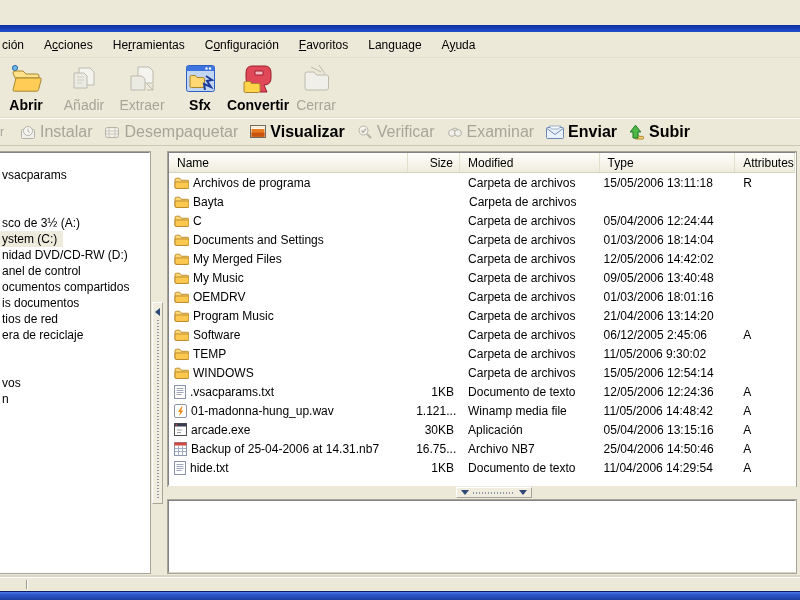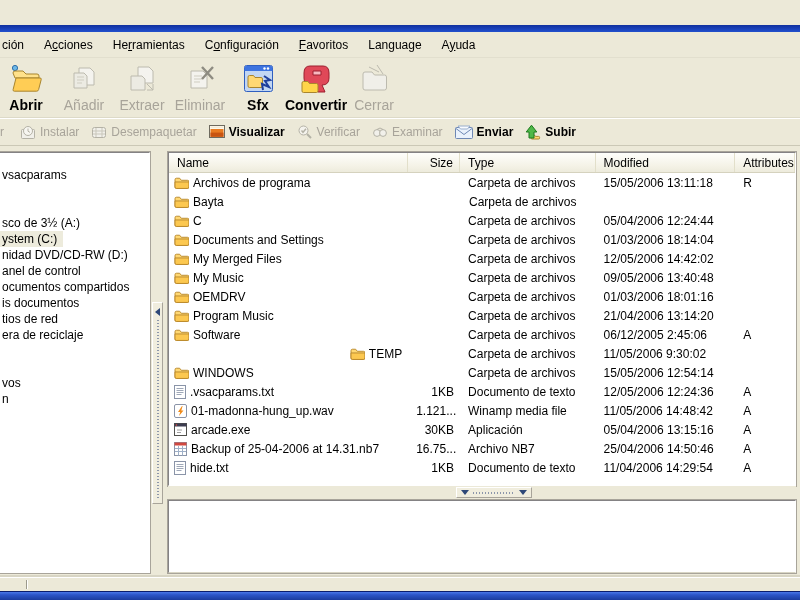--- a/index.html
+++ b/index.html
@@ -26,21 +26,21 @@
     display:flex; align-items:flex-start; gap:6px; padding:2px 0 0 0; border-bottom:1px solid #DDDAC8; }
   .btn-main { width:52px; height:56px; display:flex; flex-direction:column; align-items:center; gap:1px; }
   .btn-main .ic { height:37px; display:flex; align-items:center; justify-content:center; }
   .btn-main .lbl { font-weight:bold; font-size:14px; line-height:14px; white-space:nowrap; }
   .btn-main.disabled .lbl { color:#A8A49A; font-weight:normal; }
 
   
   .toolbar-sec { position:absolute; left:0; top:118px; width:800px; height:28px; background:#ECE9D8;
     display:flex; align-items:center; gap:12px; border-top:1px solid #FFFFFF; border-bottom:1px solid #CBC8B6; }
   .btn-sec { display:flex; align-items:center; gap:4px; white-space:nowrap; }
-  .btn-sec .lbl { font-weight:bold; font-size:12px; }
+  .btn-sec .lbl { font-weight:bold; font-size:16px; }
   .btn-sec.disabled .lbl { color:#A8A49A; font-weight:normal; }
   .frag { color:#A8A49A; width:8px; overflow:hidden; }
 
   
   .tree-panel { position:absolute; left:0; top:152px; width:150px; height:421px; background:#fff;
     border-top:1px solid #848284; border-right:1px solid #FFFFFF; outline:1px solid #A8A49A;
     padding-top:14px; overflow:hidden; }
   .tree-item { height:16px; line-height:16px; padding-left:2px; white-space:nowrap; overflow:hidden; }
   .tree-item.selected { background:#EDEBDC; width:max-content; padding-right:6px; }
 
@@ -129,30 +129,20 @@
       </div>
       <div class="btn-main disabled">
         <span class="ic">
           <svg width="34" height="34" viewBox="0 0 34 34">
             <path d="M13 5 h11 l4 4 v12 h-15 Z" fill="#F4F3EE" stroke="#BCBAAE"></path>
             <path d="M6 14 h11 l3 3 v11 h-14 Z" fill="#ECEBE3" stroke="#BCBAAE"></path>
             <path d="M22 22 l6 6 m0-6 v6 h-6" stroke="#BCBAAE" fill="none"></path>
           </svg>
         </span>
         <span class="lbl">Extraer</span>
-      </div>
-      <div class="btn-main disabled">
-        <span class="ic">
-          <svg width="34" height="34" viewBox="0 0 34 34">
-            <path d="M8 9 h12 l4 4 v13 h-16 Z" fill="#F4F3EE" stroke="#BCBAAE"></path>
-            <path d="M11 14 h8 M11 17 h8 M11 20 h6" stroke="#CFCDC1"></path>
-            <path d="M19 5 L30 17 M30 5 L19 17" stroke="#8E8C82" stroke-width="2.4"></path>
-          </svg>
-        </span>
-        <span class="lbl">Eliminar</span>
       </div>
       <div class="btn-main">
         <span class="ic">
           <svg width="34" height="34" viewBox="0 0 34 34">
             <rect x="3.5" y="3.5" width="28" height="26" rx="2" fill="#C2D6F2" stroke="#2F5FC0"></rect>
             <path d="M5.5 4 h24 q2 0 2 2 v3 h-28 v-3 q0-2 2-2 Z" fill="#3E74E0"></path>
             <circle cx="27" cy="6.5" r="1.2" fill="#fff"></circle>
             <circle cx="23.5" cy="6.5" r="1.2" fill="#fff"></circle>
             <path d="M7 15 q0-1.5 1.5-1.5 h4 l1.5 2 h6 q1.5 0 1.5 1.5 v7 q0 1.5 -1.5 1.5 h-11.5 q-1.5 0 -1.5-1.5 Z" fill="#FFD873" stroke="#A8852F"></path>
             <path d="M23 14 l6 4 -5 1 4 6 -7-3 1 6" fill="none" stroke="#1E3E9C" stroke-width="2"></path>
@@ -276,22 +266,22 @@
     <div class="v-handle">
       <span class="tri-left"></span>
       <span class="vdots"></span>
     </div>
   </div>
 
   <div class="list-panel">
     <div class="list-header" id="listHeader">
         <div class="hcell" style="width: 240px;">Name</div>
         <div class="hcell right" style="width: 52px;">Size</div>
+        <div class="hcell" style="width: 140px;">Modified</div>
         <div class="hcell" style="width: 136px;">Type</div>
-        <div class="hcell" style="width: 140px;">Modified</div>
         <div class="hcell" style="width: 60px;">Attributes</div>
       </div>
     <div id="listRows">
         <div class="lrow">
           <div class="cell name" style="width: 240px;">
             <span class="ic-wrap">
               <svg width="15" height="13" viewBox="0 0 16 14">
                 <path d="M1 4 q0-1.6 1.6-1.6 H6 l1.8 2.2 h6.6 q1.6 0 1.6 1.6 v5.6 q0 1.6 -1.6 1.6 H2.6 q-1.6 0 -1.6-1.6 Z" fill="#FFD873" stroke="#B8872B"></path>
                 <path d="M1 6.4 h15 v5.4 q0 1.6 -1.6 1.6 H2.6 q-1.6 0 -1.6-1.6 Z" fill="#FCC850" stroke="#B8872B"></path>
               </svg>
@@ -416,21 +406,21 @@
               </svg>
             </span>
             <span>Software</span>
           </div>
           <div class="cell right" style="width: 52px;"></div>
           <div class="cell" style="width: 136px;">Carpeta de archivos</div>
           <div class="cell" style="width: 140px;">06/12/2005 2:45:06</div>
           <div class="cell" style="width: 60px;">A</div>
         </div>
         <div class="lrow">
-          <div class="cell name" style="width: 240px; justify-content: flex-end;">
+          <div class="cell name" style="width: 240px;">
             <span class="ic-wrap">
               <svg width="15" height="13" viewBox="0 0 16 14">
                 <path d="M1 4 q0-1.6 1.6-1.6 H6 l1.8 2.2 h6.6 q1.6 0 1.6 1.6 v5.6 q0 1.6 -1.6 1.6 H2.6 q-1.6 0 -1.6-1.6 Z" fill="#FFD873" stroke="#B8872B"></path>
                 <path d="M1 6.4 h15 v5.4 q0 1.6 -1.6 1.6 H2.6 q-1.6 0 -1.6-1.6 Z" fill="#FCC850" stroke="#B8872B"></path>
               </svg>
             </span>
             <span>TEMP</span>
           </div>
           <div class="cell right" style="width: 52px;"></div>
           <div class="cell" style="width: 136px;">Carpeta de archivos</div>

